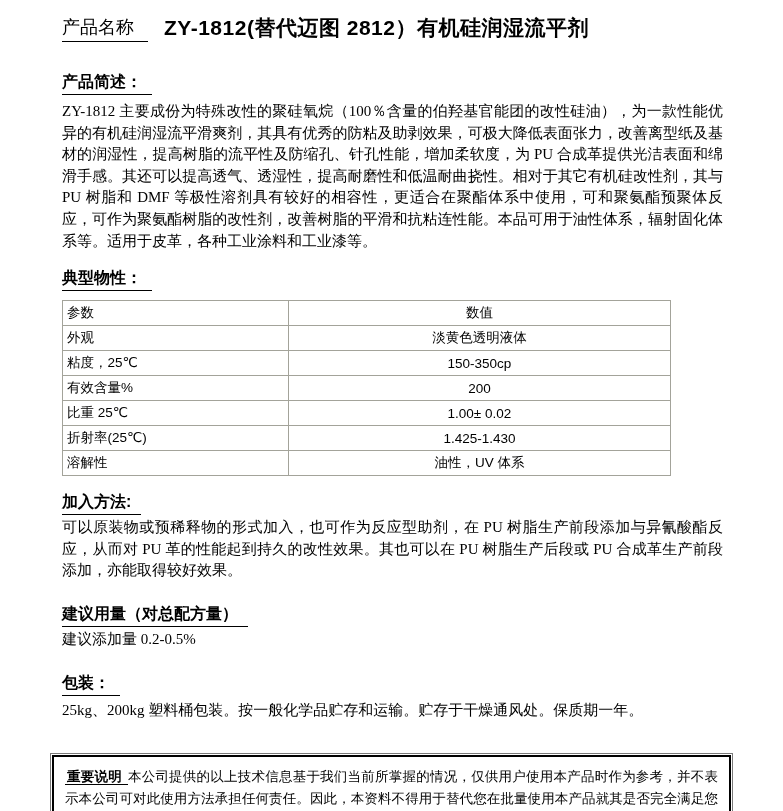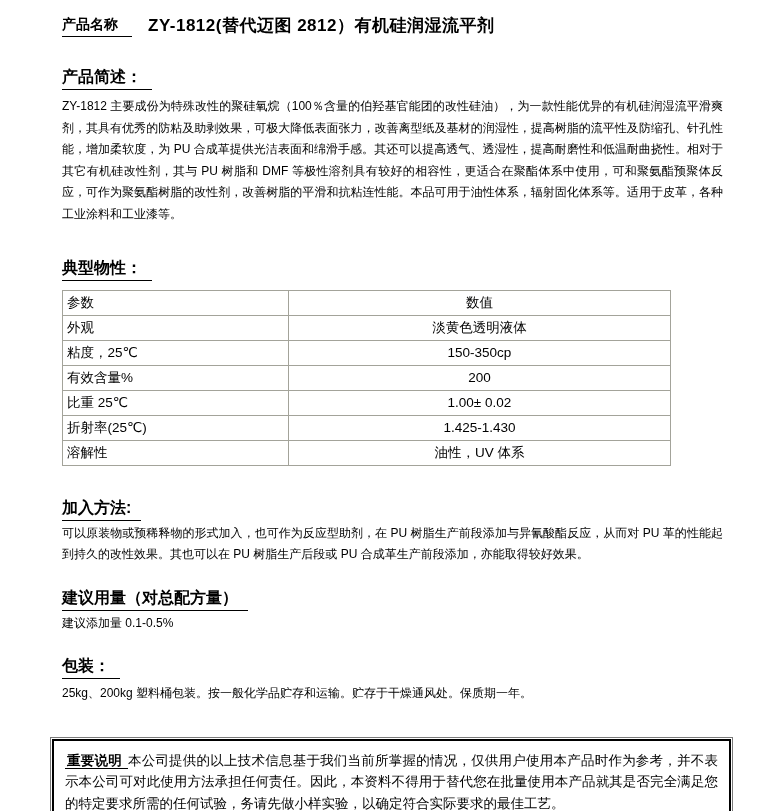--- a/index.html
+++ b/index.html
@@ -13,50 +13,51 @@
     width: 783px;
     height: 811px;
     background: #ffffff;
     padding: 14px 60px 0 62px;
     overflow: hidden;
   }
   
   .title-line { white-space: nowrap; margin-bottom: 30px; }
   .title-label {
     display: inline-block;
-    font-size: 14px;
-    font-weight: bold;
+    font-size: 18px;
+    font-weight: normal;
     border-bottom: 1.5px solid #000;
     padding: 0 14px 2px 0;
     vertical-align: bottom;
   }
   .title-main {
-    font-size: 17px;
+    font-size: 21px;
     font-weight: bold;
     margin-left: 16px;
     letter-spacing: 0.5px;
     vertical-align: bottom;
   }
   
   .sec-heading {
     display: inline-block;
     font-size: 16px;
     font-weight: bold;
     border-bottom: 1.5px solid #000;
     padding: 0 10px 1px 0;
     margin-top: 0;
     text-align: center;
   }
   .body-text {
-    font-size: 12px;
+    font-size: 15px;
     line-height: 21.6px;
     text-align: justify;
     margin-top: 6px;
+    font-family: Liberation Serif, serif;
   }
-  .gap-a { margin-top: 32px; }
+  .gap-a { margin-top: 16px; }
   .gap-b { margin-top: 22px; }
   
   table.props {
     border-collapse: collapse;
     margin-top: 9px;
     width: 609px;
   }
   table.props td {
     border: 1px solid #a3a39a;
     font-size: 13.5px;
@@ -135,21 +136,21 @@
     </table>
   </div>
 
   <div class="gap-a">
     <span class="sec-heading">加入方法:</span>
     <div class="body-text" style="margin-top:2px;">可以原装物或预稀释物的形式加入，也可作为反应型助剂，在 PU 树脂生产前段添加与异氰酸酯反应，从而对 PU 革的性能起到持久的改性效果。其也可以在 PU 树脂生产后段或 PU 合成革生产前段添加，亦能取得较好效果。</div>
   </div>
 
   <div class="gap-b">
     <span class="sec-heading">建议用量（对总配方量）</span>
-    <div class="body-text" style="margin-top:2px;">建议添加量 0.1-0.5%</div>
+    <div class="body-text" style="margin-top:2px;">建议添加量 0.2-0.5%</div>
   </div>
 
   <div class="gap-b">
     <span class="sec-heading">包装：</span>
     <div class="body-text" style="margin-top:4px;">25kg、200kg 塑料桶包装。按一般化学品贮存和运输。贮存于干燥通风处。保质期一年。</div>
   </div>
 
   <div class="notice-box">
     <span class="notice-label">重要说明</span><span>本公司提供的以上技术信息基于我们当前所掌握的情况，仅供用户使用本产品时作为参考，并不表示本公司可对此使用方法承担任何责任。因此，本资料不得用于替代您在批量使用本产品就其是否完全满足您的特定要求所需的任何试验，务请先做小样实验，以确定符合实际要求的最佳工艺。</span>
   </div>

